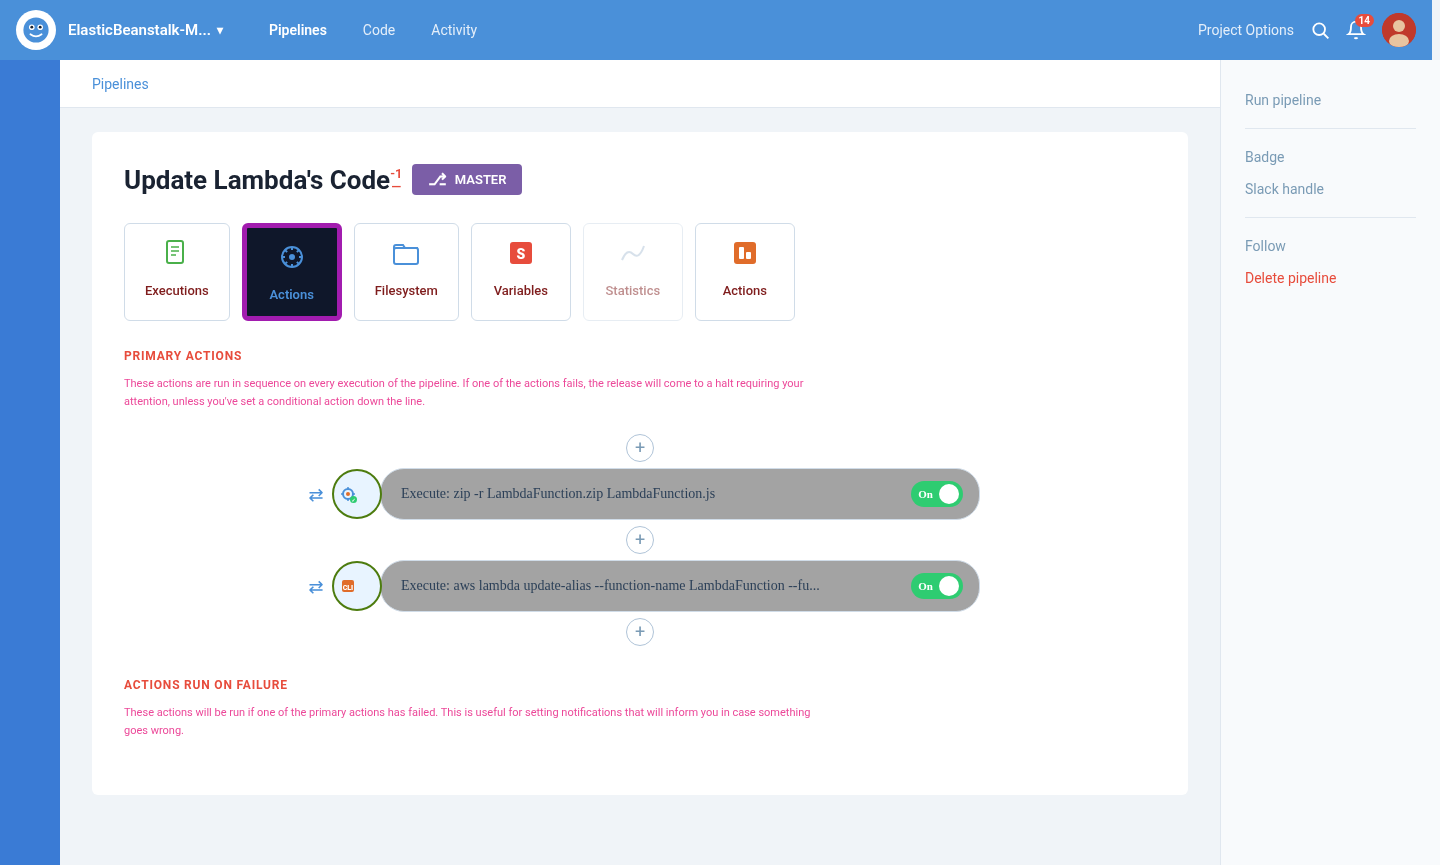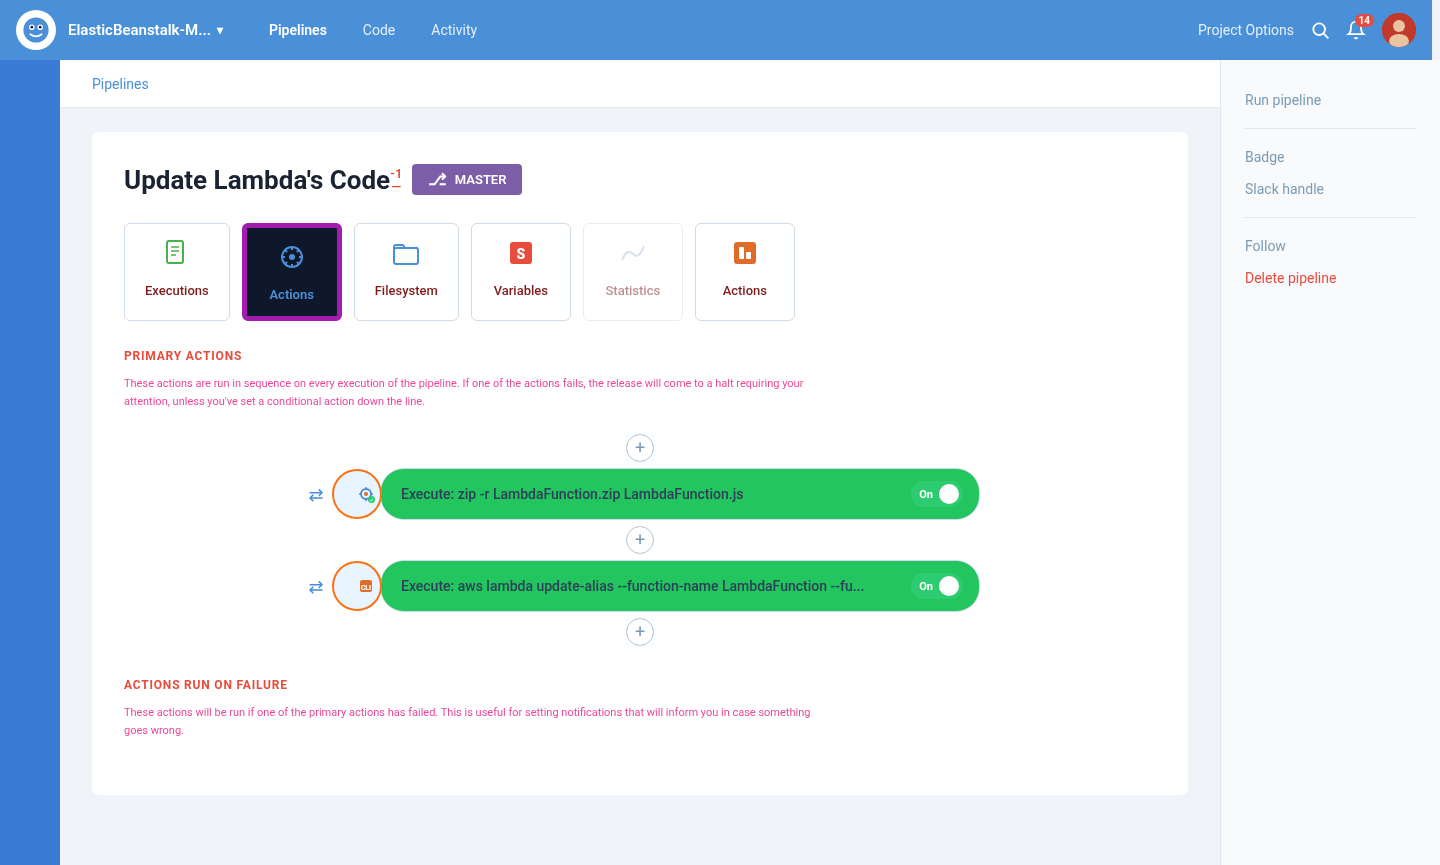--- a/index.html
+++ b/index.html
@@ -245,38 +245,39 @@
       display: flex; align-items: center; justify-content: center;
       color: #4a90d9;
       font-size: 18px;
       cursor: grab;
       flex-shrink: 0;
     }
 
     .action-icon-circle {
       width: 50px; height: 50px;
       border-radius: 50%;
-      border: 2px solid #f97316;
+      border: 2px solid #4d7c0f;
       background: #e8f4ff;
-      display: flex; align-items: center; justify-content: flex-end;
+      display: flex; align-items: center; justify-content: flex-start;
       flex-shrink: 0;
       margin-right: -2px;
       z-index: 1;
     }
     .action-icon-circle svg { width: 28px; height: 28px; }
 
     .action-card {
       flex: 1;
       border: 1px solid #d0dce8;
       border-radius: 24px;
-      background: #22c55e;
+      background: #a3a3a3;
       display: flex;
       align-items: center;
       padding: 10px 16px 10px 20px;
       min-height: 52px;
+      font-family: Liberation Serif, serif;
     }
     .action-text {
       flex: 1;
       font-size: 14px;
       color: #2c4058;
       font-weight: 500;
       white-space: nowrap;
       overflow: hidden;
       text-overflow: ellipsis;
     }

